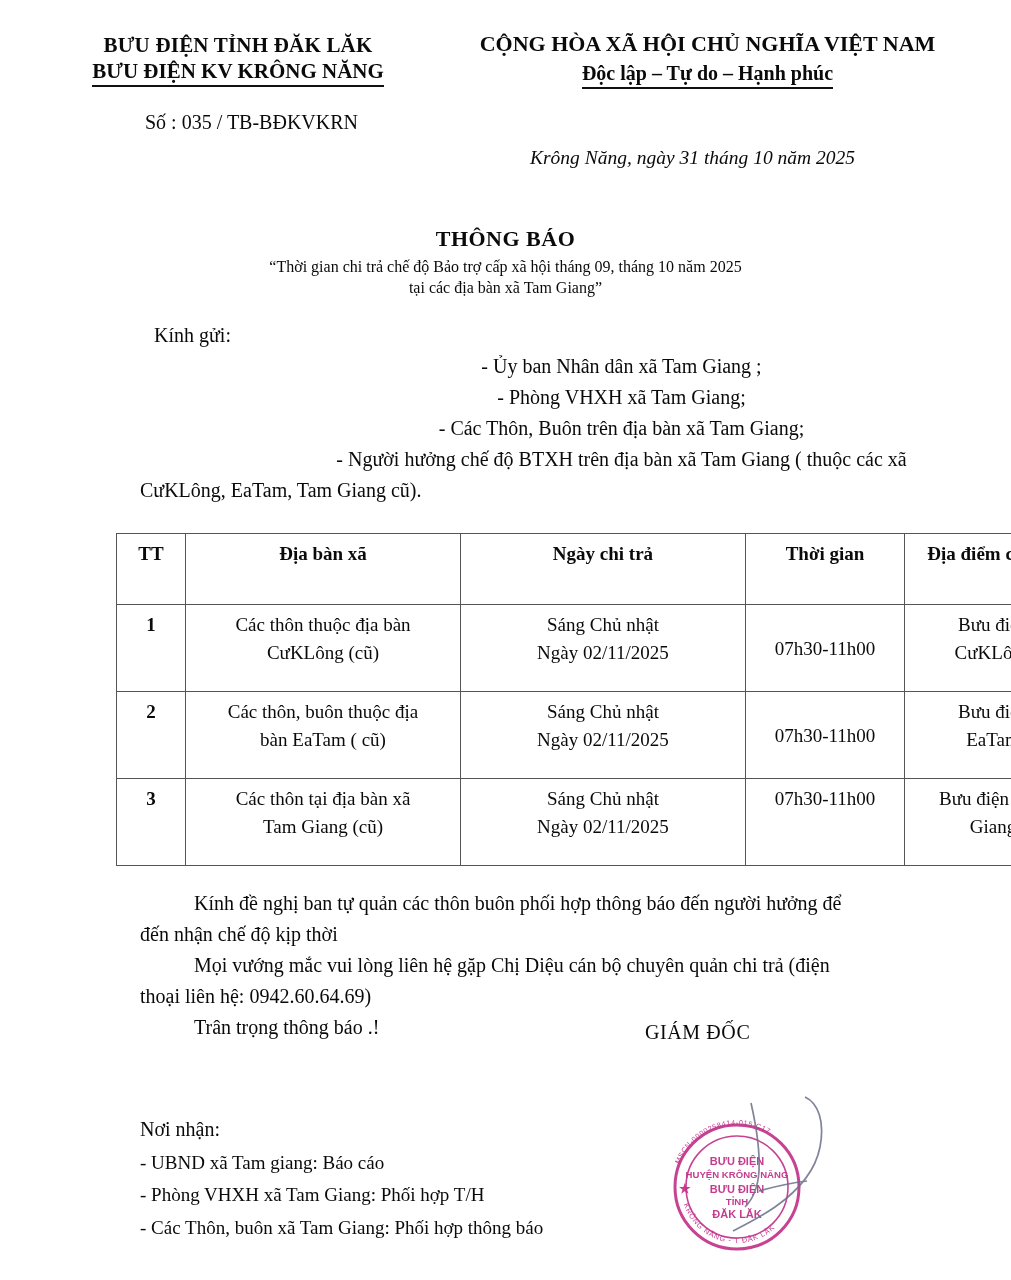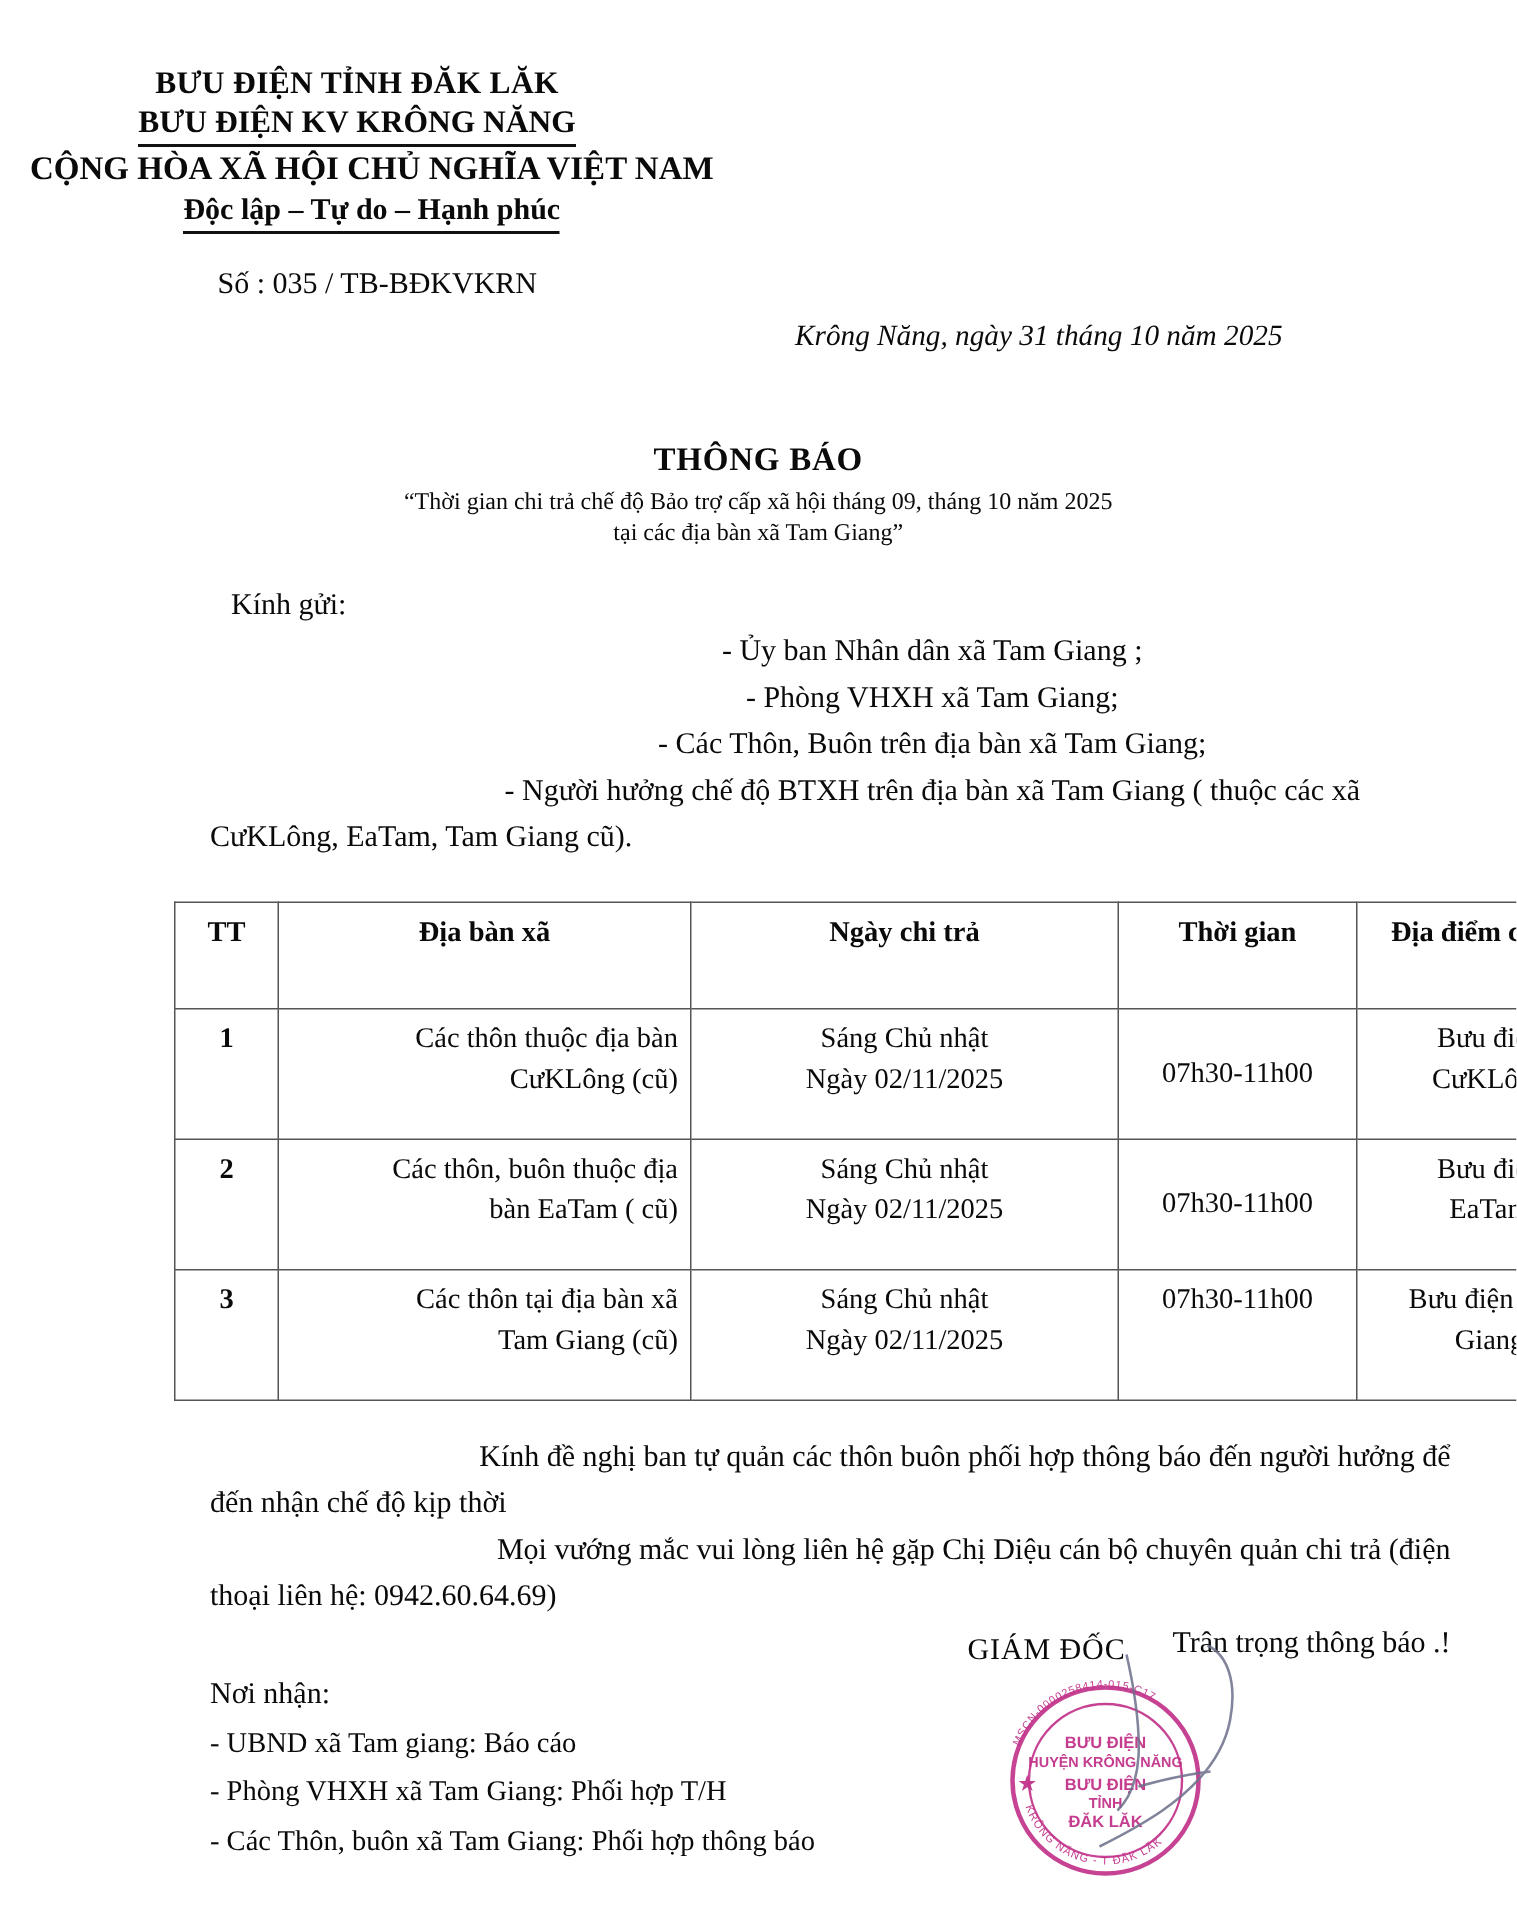--- a/index.html
+++ b/index.html
@@ -18,23 +18,22 @@
     width: 1011px;
     height: 1280px;
     margin: 0 auto;
     background: #ffffff;
     overflow: hidden;
   }
 
   
   .header {
     display: flex;
-    align-items: flex-start;
-    padding: 42px 20px 0 20px;
-    flex-direction: column;
+    align-items: center;
+    padding: 30px 20px 0 20px;
   }
   .header-left {
     width: 400px;
     text-align: center;
     padding-left: 18px;
   }
   .header-right {
     flex: 1;
     text-align: center;
     padding-right: 14px;
@@ -175,37 +174,37 @@
   table.sched th.col-ngay { width: 268px; }
   table.sched th.col-gio { width: 142px; }
   table.sched th.col-diem { width: 160px; }
 
   table.sched tbody td { height: 74px; }
   td.c-tt {
     text-align: center;
     font-weight: bold;
     vertical-align: top;
   }
-  td.c-area { text-align: right; }
+  td.c-area { text-align: center; }
   td.c-date { text-align: center; }
   td.c-time { text-align: center; }
   td.c-time.mid { vertical-align: middle; }
   td.c-place { text-align: center; }
 
   
   .closing {
     padding: 0 44px 0 140px;
     font-size: 20px;
     margin-top: 22px;
   }
   .closing p {
     margin: 0;
     line-height: 1.55;
   }
-  .closing .ind { text-indent: 54px; text-align: right; }
+  .closing .ind { text-indent: 54px; }
 
   
   .sign-area {
     position: relative;
     height: 0;
   }
   .giam-doc {
     position: absolute;
     left: 645px;
     top: -22px;

